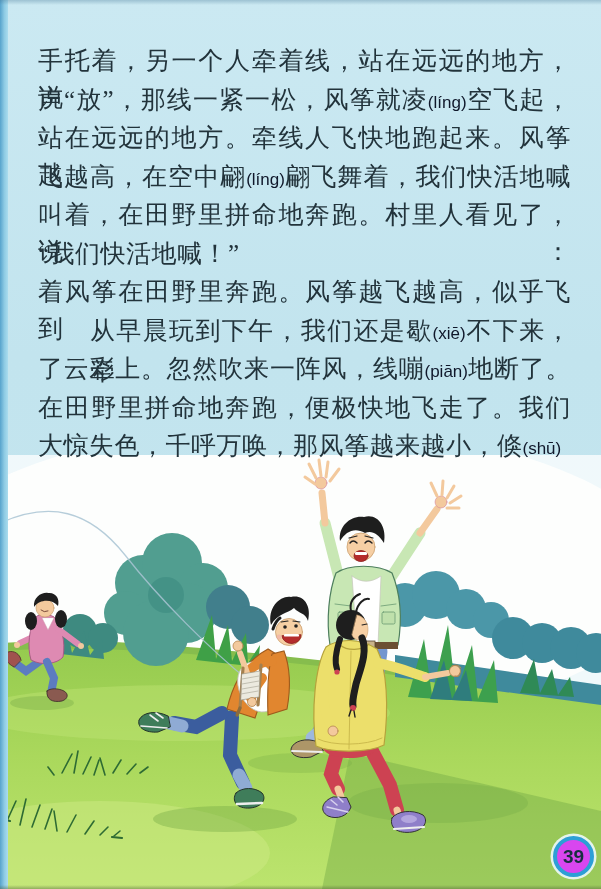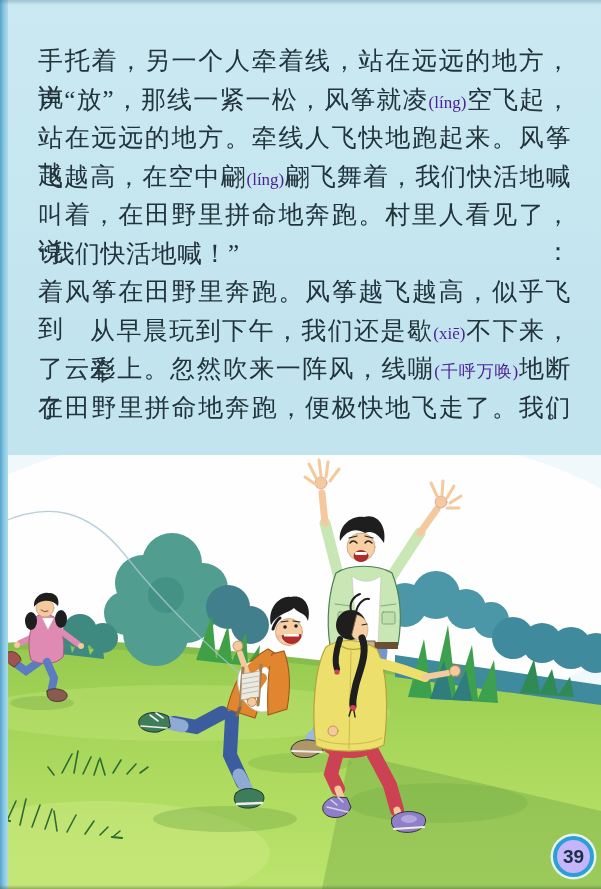--- a/index.html
+++ b/index.html
@@ -17,29 +17,29 @@
     background:linear-gradient(0deg,rgba(80,100,60,.45),rgba(80,100,60,0));}
 
   
   .text-block{position:absolute;left:38px;right:30px;top:42px;z-index:10;}
   .text-line{
     height:38.5px;line-height:37px;font-size:25px;color:#22333b;
     letter-spacing:.5px;white-space:nowrap;
   }
   .text-line.full{white-space:normal;text-align:justify;text-align-last:justify;}
   .text-line.indent{padding-left:52px;}
-  .text-line .pinyin{font-size:17px;letter-spacing:0;font-family:Liberation Serif, serif;color:#4c1d95;}
+  .text-line .pinyin{font-size:17px;letter-spacing:0;font-family:Liberation Sans, sans-serif;color:#0f172a;}
 
   
   .illustration{position:absolute;left:0;top:455px;width:601px;height:434px;z-index:5;}
 
   
   .page-badge{
     position:absolute;left:553px;top:836px;width:33px;height:33px;z-index:45;
-    background:#c4b5fd;border:4px solid #2d9fd6;border-radius:50%;
+    background:#d946ef;border:4px solid #2d9fd6;border-radius:50%;
     box-shadow:0 0 0 2.5px rgba(236,248,252,.9);
     display:flex;align-items:center;justify-content:center;
     font-family:"Liberation Sans","DejaVu Sans",sans-serif;
     font-size:19px;font-weight:bold;color:#17303f;
   }
 </style>
 </head>
 <body>
 
 <div class="edge-left"></div>
@@ -47,22 +47,23 @@
 
 <div class="text-block">
   <div class="text-line full">手托着，另一个人牵着线，站在远远的地方，说</div>
   <div class="text-line full">声“放”，那线一紧一松，风筝就凌<span class="pinyin">(líng)</span>空飞起，</div>
   <div class="text-line full">站在远远的地方。牵线人飞快地跑起来。风筝越</div>
   <div class="text-line full">飞越高，在空中翩<span class="pinyin">(líng)</span>翩飞舞着，我们快活地喊</div>
   <div class="text-line full">叫着，在田野里拼命地奔跑。村里人看见了，说：</div>
   <div class="text-line">“我们快活地喊！”</div>
   <div class="text-line full">着风筝在田野里奔跑。风筝越飞越高，似乎飞到</div>
   <div class="text-line full indent">从早晨玩到下午，我们还是歇<span class="pinyin">(xiē)</span>不下来，牵</div>
-  <div class="text-line full">了云彩上。忽然吹来一阵风，线嘣<span class="pinyin">(千呼万唤)</span>地断了。</div>
+  <div class="text-line full">了云彩上。忽然吹来一阵风，线嘣<span class="pinyin">(piān)</span>地断了。</div>
   <div class="text-line full">在田野里拼命地奔跑，便极快地飞走了。我们</div>
+  <div class="text-line">大惊失色，千呼万唤，那风筝越来越小，倏<span class="pinyin">(shū)</span></div>
 </div>
 
 <svg class="illustration" viewBox="0 0 601 434" xmlns="http://www.w3.org/2000/svg">
   <defs>
     <linearGradient id="gg" x1="0" y1="0" x2="0" y2="1">
       <stop offset="0" stop-color="#96cb4f"></stop>
       <stop offset="0.45" stop-color="#aad85c"></stop>
       <stop offset="1" stop-color="#bce46e"></stop>
     </linearGradient>
   </defs>

